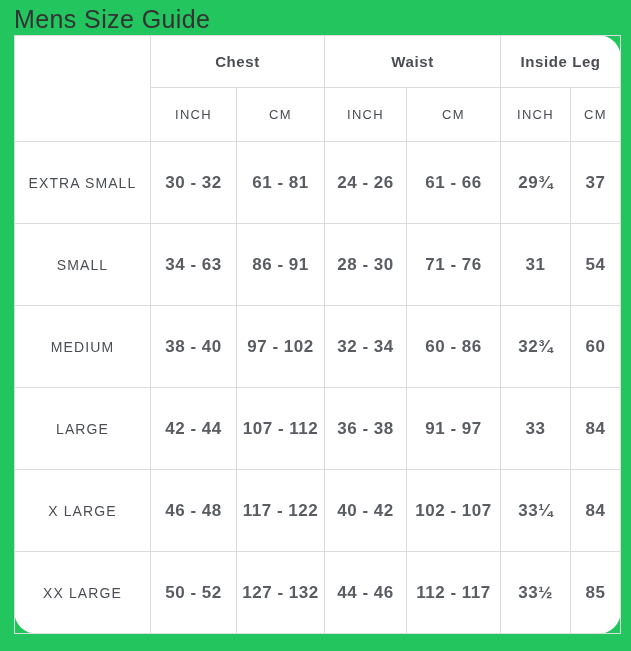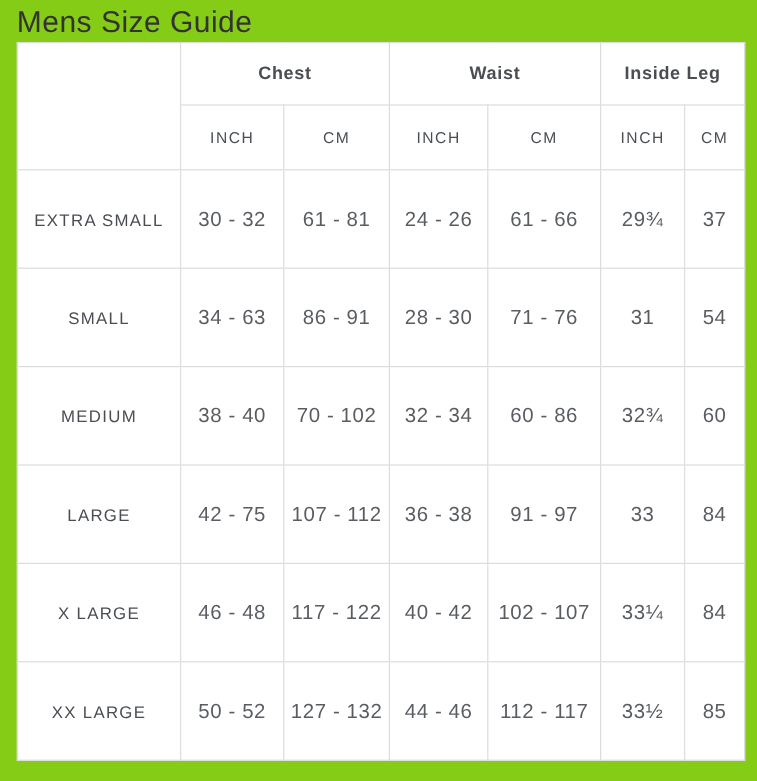--- a/index.html
+++ b/index.html
@@ -6,36 +6,37 @@
     margin: 0;
     padding: 0;
     background: #ffffff;
     font-family: "Liberation Sans", sans-serif;
   }
   .page {
     width: 631px;
     height: 651px;
     box-sizing: border-box;
     padding: 3px 11px 0 14px;
-    background: #84cc16;
+    background: #22c55e;
     overflow: hidden;
   }
   .page-title {
     margin: 0;
     font-size: 25px;
     font-weight: 300;
     line-height: 32px;
     color: #333333;
     letter-spacing: 0.4px;
   }
   table.size-guide {
     border-collapse: collapse;
     table-layout: fixed;
     width: 606px;
     background: #ffffff;
+    border-radius: 23px;
   }
   table.size-guide th,
   table.size-guide td {
     border: 1px solid #dcdcdc;
     text-align: center;
     vertical-align: middle;
     padding: 0;
     box-sizing: border-box;
   }
   .corner-cell { background: #ffffff; }
@@ -56,21 +57,21 @@
   }
   .size-label {
     font-size: 14px;
     font-weight: 400;
     color: #4a4e53;
     letter-spacing: 1.1px;
     text-transform: uppercase;
   }
   .value-cell {
     font-size: 17px;
-    font-weight: 400;
+    font-weight: 700;
     color: #595d62;
     letter-spacing: 0.5px;
   }
 </style>
 </head>
 <body>
 
 <div class="page">
   <h1 class="page-title">Mens Size Guide</h1>
 
@@ -115,29 +116,29 @@
         <td class="value-cell">34 - 63</td>
         <td class="value-cell">86 - 91</td>
         <td class="value-cell">28 - 30</td>
         <td class="value-cell">71 - 76</td>
         <td class="value-cell">31</td>
         <td class="value-cell">54</td>
       </tr>
       <tr>
         <td class="size-label">MEDIUM</td>
         <td class="value-cell">38 - 40</td>
-        <td class="value-cell">70 - 102</td>
+        <td class="value-cell">97 - 102</td>
         <td class="value-cell">32 - 34</td>
         <td class="value-cell">60 - 86</td>
         <td class="value-cell">32¾</td>
         <td class="value-cell">60</td>
       </tr>
       <tr>
         <td class="size-label">LARGE</td>
-        <td class="value-cell">42 - 75</td>
+        <td class="value-cell">42 - 44</td>
         <td class="value-cell">107 - 112</td>
         <td class="value-cell">36 - 38</td>
         <td class="value-cell">91 - 97</td>
         <td class="value-cell">33</td>
         <td class="value-cell">84</td>
       </tr>
       <tr>
         <td class="size-label">X LARGE</td>
         <td class="value-cell">46 - 48</td>
         <td class="value-cell">117 - 122</td>

